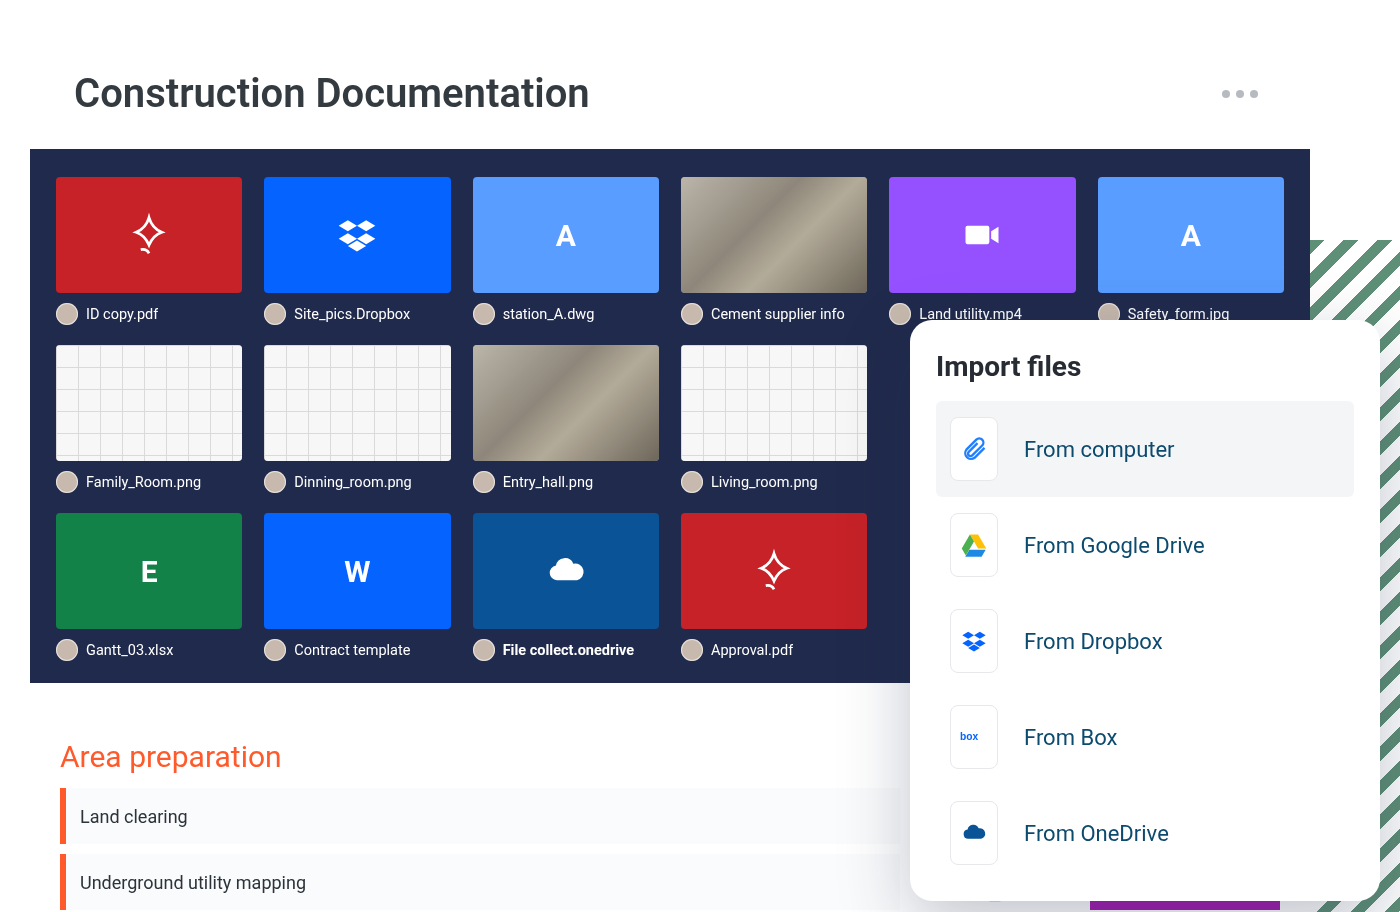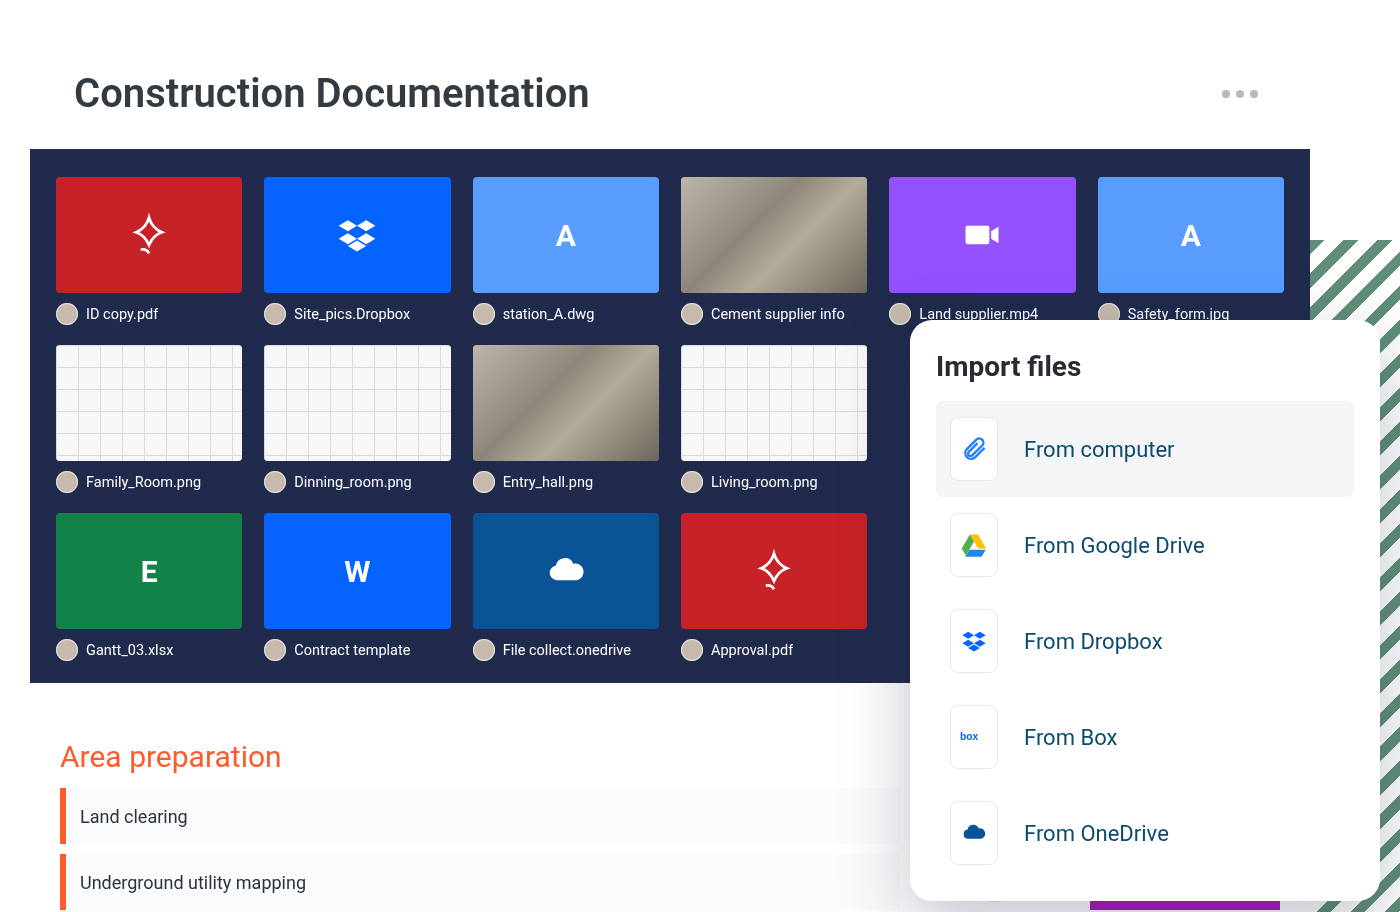--- a/index.html
+++ b/index.html
@@ -202,21 +202,21 @@
           </div>
         </div>
         <div class="card" style="grid-area: 1 / 5;">
           <div class="thumb c-purple">
             <svg viewBox="0 0 48 48">
               <path fill="#fff" d="M8 14h22a2 2 0 012 2v16a2 2 0 01-2 2H8a2 2 0 01-2-2V16a2 2 0 012-2zm26 6l8-5v18l-8-5z"></path>
             </svg>
           </div>
           <div class="meta">
             <span class="avatar"></span>
-            <span class="fname">Land supplier.mp4</span>
+            <span class="fname">Land utility.mp4</span>
           </div>
         </div>
         <div class="card" style="grid-area: 1 / 6;">
           <div class="thumb c-sky">
             <span>A</span>
           </div>
           <div class="meta">
             <span class="avatar"></span>
             <span class="fname">Safety_form.jpg</span>
           </div>
@@ -268,21 +268,21 @@
         </div>
         <div class="card" style="grid-area: 3 / 2;">
           <div class="thumb c-blue">
             <span>W</span>
           </div>
           <div class="meta">
             <span class="avatar"></span>
             <span class="fname">Contract template</span>
           </div>
         </div>
-        <div class="card" style="grid-area: 3 / 3;">
+        <div class="card" style="grid-area: 3 / 3; font-weight: bold;">
           <div class="thumb c-dblue">
             <svg viewBox="0 0 48 48">
               <path fill="#fff" d="M36 34H14a8 8 0 01-1-15.9A10 10 0 0132 16a7 7 0 014 18z"></path>
             </svg>
           </div>
           <div class="meta">
             <span class="avatar"></span>
             <span class="fname">File collect.onedrive</span>
           </div>
         </div>

